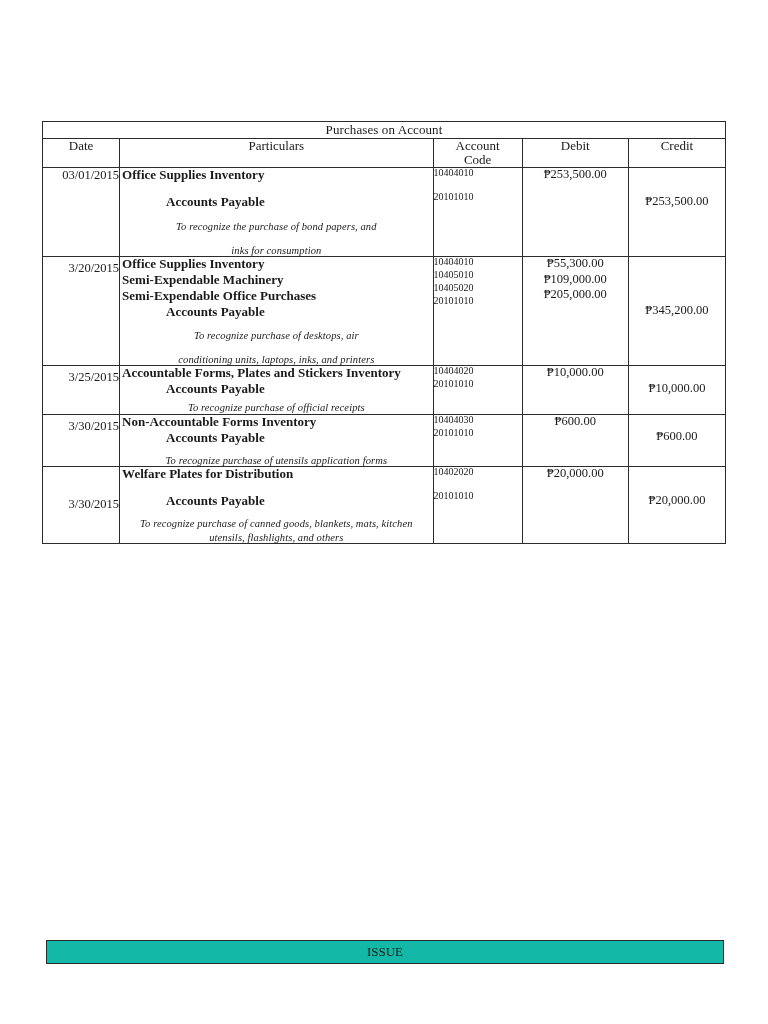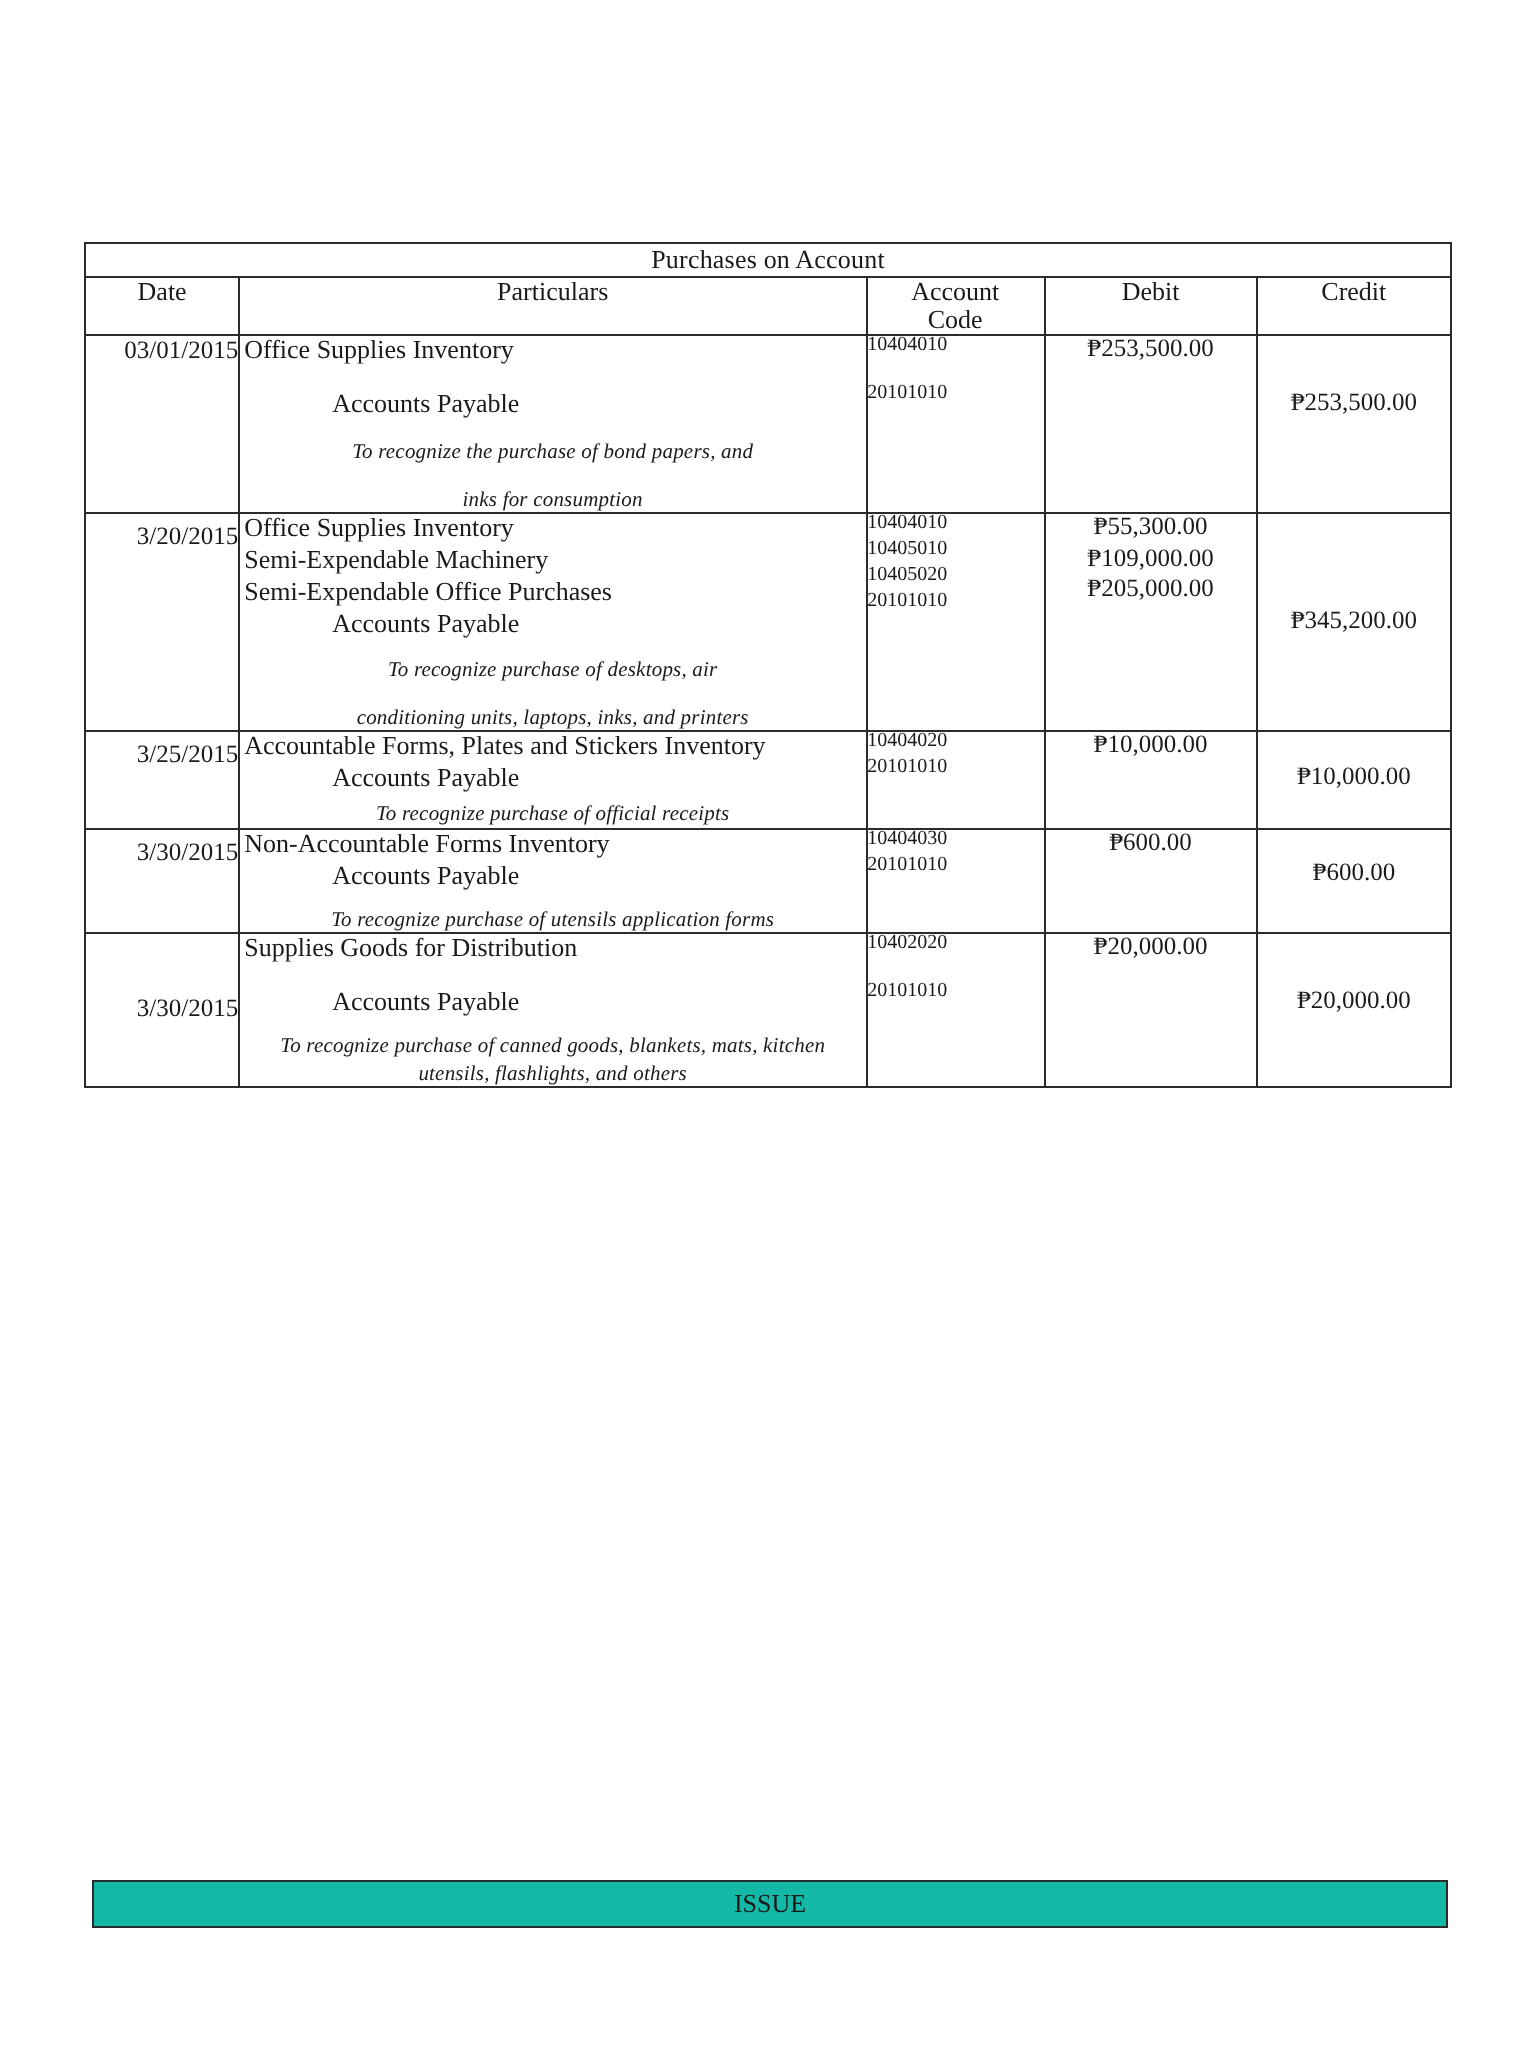--- a/index.html
+++ b/index.html
@@ -79,20 +79,21 @@
   .cell-date.top-pad { padding-top: 4px; }
 
   .cell-part {
     font-size: 13px;
     padding: 4px 4px 3px 4px;
     line-height: 1.0;
   }
   .p-line {
     white-space: nowrap;
     line-height: 1.0;
+    font-weight: bold;
   }
   .p-line.dr { padding-left: 2px; }
   .p-line.cr { padding-left: 46px; }
   .p-line.gap-top { margin-top: 14px; }
   .p-line.gap-sm  { margin-top: 3px; }
 
   .memo {
     font-style: italic;
     font-size: 10.5px;
     text-align: center;
@@ -267,21 +268,21 @@
       </td>
       <td class="cell-amt">
         <div class="a-line blank">&nbsp;</div>
         <div class="a-line gap-sm">₱600.00</div>
       </td>
     </tr>
 
     <tr>
       <td class="cell-date mid">3/30/2015</td>
       <td class="cell-part">
-        <div class="p-line dr">Supplies Goods for Distribution</div>
+        <div class="p-line dr">Welfare Plates for Distribution</div>
         <div class="p-line cr gap-top">Accounts Payable</div>
         <div class="memo tight m5">
           <span class="ml">To recognize purchase of canned goods, blankets, mats, kitchen</span>
           <span class="ml">utensils, flashlights, and others</span>
         </div>
       </td>
       <td class="cell-code">
         <div class="c-line">10402020</div>
         <div class="c-line gap-top">20101010</div>
       </td>

